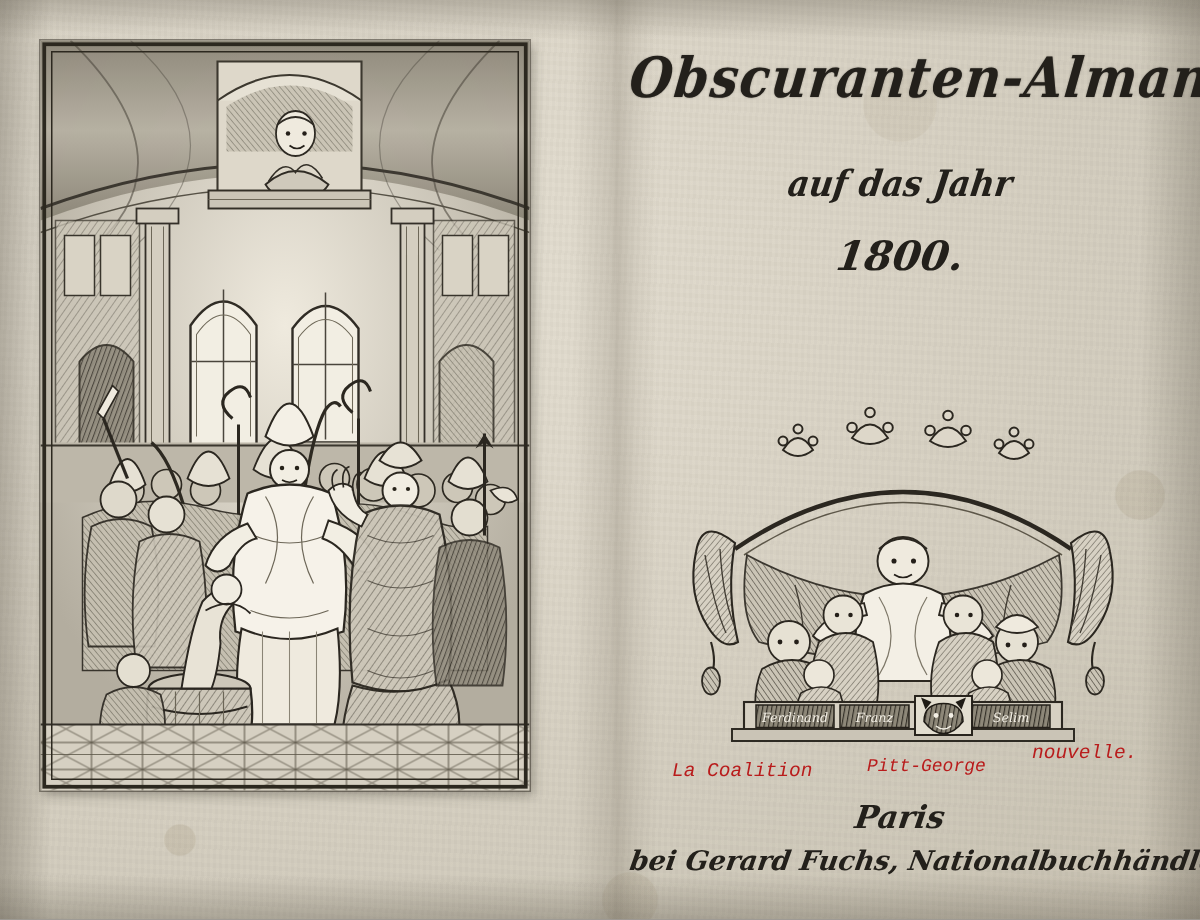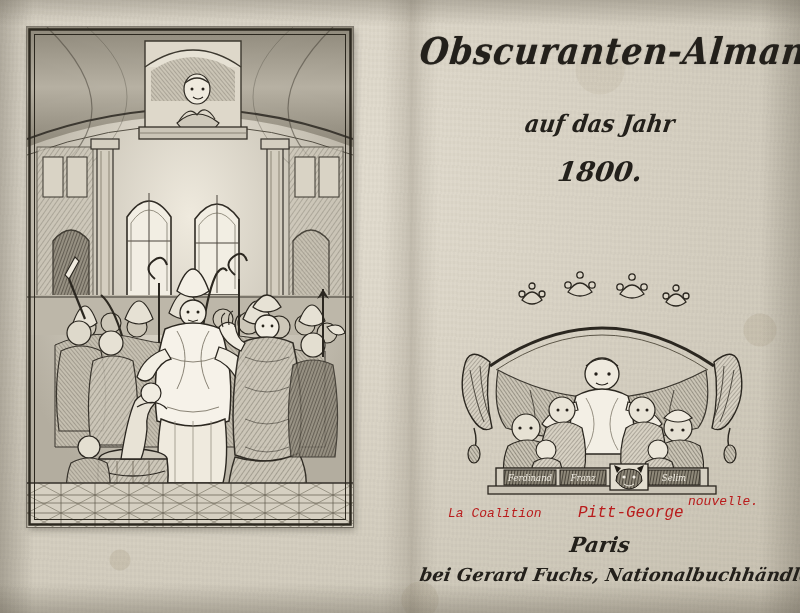--- a/index.html
+++ b/index.html
@@ -135,21 +135,21 @@
   }
   .cap-left, .cap-mid, .cap-right {
     position: absolute;
     color: #b91c1c;
     font-family: Liberation Mono, monospace;
     font-style: italic;
     font-size: 13px;
     white-space: nowrap;
   }
   .cap-left  { left: 28px;  top: 488px; }
-  .cap-mid   { left: 158px; top: 486px; font-size: 16px; }
+  .cap-mid   { left: 158px; top: 486px; font-size: 12px; }
   .cap-right { left: 268px; top: 476px; }
 
   #vignette {
     position: absolute;
     left: 14px;
     top: 252px;
     width: 336px;
     height: 226px;
   }
   #vignette svg { display:block; }

